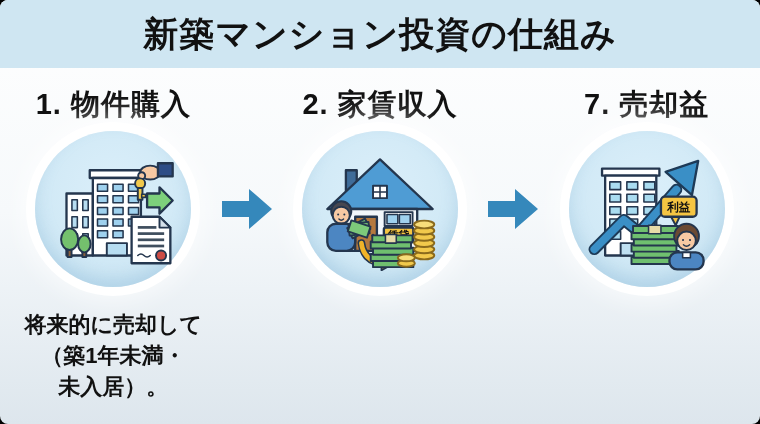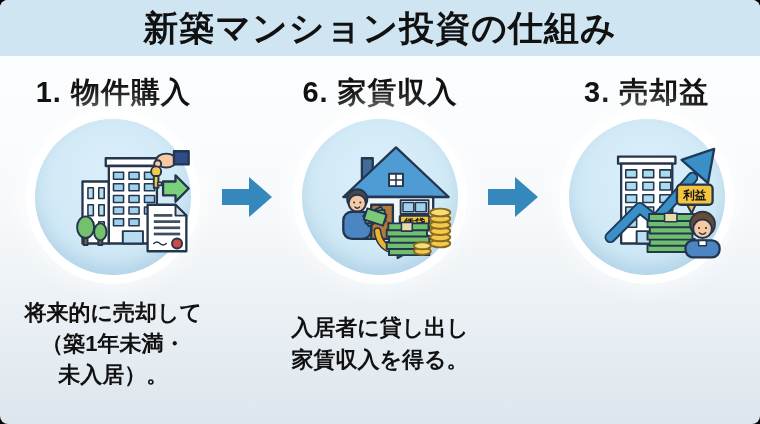--- a/index.html
+++ b/index.html
@@ -5,33 +5,33 @@
   html,body{margin:0;padding:0;background:#000;}
   .page{
     width:760px;height:424px;overflow:hidden;position:relative;
     border-radius:8px;
     background:linear-gradient(180deg,#ffffff 0%,#f6f9fb 50%,#dde6ed 100%);
     font-family:"Liberation Sans","DejaVu Sans",sans-serif;
     color:var(--text-black,#111);
     -webkit-font-smoothing:antialiased;
   }
   .header{
-    height:56px;background:var(--header-bg,#cfe6f2);
+    height:68px;background:var(--header-bg,#cfe6f2);
     display:flex;align-items:center;justify-content:center;
   }
   .title{margin:0;font-size:35px;font-weight:900;letter-spacing:1px;}
   .steps{display:flex;height:356px;padding:0 5px;box-sizing:border-box;}
   .step{flex:1 1 0;display:flex;flex-direction:column;align-items:center;min-width:0;}
   .step-heading{margin:20px 0 0;font-size:29px;font-weight:900;letter-spacing:1px;line-height:1.15;}
   .circle{
     width:156px;height:156px;border-radius:50%;margin-top:10px;flex:0 0 auto;
     background:radial-gradient(circle at 50% 38%, #dbeffa 0%, var(--circle-bg,#cfe8f5) 68%, #c1dff1 100%);
     box-shadow:0 0 0 9px rgba(255,255,255,.95), 0 0 22px 16px rgba(255,255,255,.55),
                inset 0 -10px 16px rgba(120,170,205,.28);
-    display:flex;align-items:center;justify-content:flex-end;
+    display:flex;align-items:center;justify-content:center;
   }
   .desc-wrap{flex:1 1 auto;display:flex;align-items:center;}
   .step-desc{
     margin:0;font-size:22px;font-weight:900;line-height:1.42;
     text-align:center;white-space:pre-line;
   }
   .flow-arrow{flex:0 0 50px;display:flex;justify-content:center;align-items:flex-start;margin-top:118px;}
   .icon text{font-family:"Liberation Sans","DejaVu Sans",sans-serif;}
 </style>
 </head>
@@ -123,21 +123,21 @@
       </div>
     </section>
 
     <div class="flow-arrow">
       <svg width="50" height="46" viewBox="0 0 50 46">
         <polygon points="0,15 27,15 27,3 50,23 27,43 27,31 0,31" fill="var(--accent-blue,#3588bb)"></polygon>
       </svg>
     </div>
 
     <section class="step">
-      <h2 class="step-heading">6. 家賃収入</h2>
+      <h2 class="step-heading">2. 家賃収入</h2>
       <div class="circle">
         <svg class="icon" width="124" height="124" viewBox="0 0 160 160">
           <g stroke="#24364e" stroke-width="3" stroke-linejoin="round" stroke-linecap="round">
 
             <g>
               <rect x="36" y="30" width="14" height="26" fill="#3f6c99"></rect>
               <polygon points="80,16 12,80 148,80" fill="#4f9cd4"></polygon>
               <rect x="32" y="80" width="96" height="54" fill="#f2f7fb"></rect>
               <rect x="71" y="50" width="18" height="16" fill="#ffffff" stroke-width="2.5"></rect>
               <path d="M80,50 v16 M71,58 h18" fill="none" stroke-width="2"></path>
@@ -193,34 +193,30 @@
               <ellipse cx="137" cy="124" rx="13" ry="5" fill="var(--coin-gold,#f2c94c)"></ellipse>
               <ellipse cx="137" cy="116" rx="13" ry="5" fill="var(--coin-gold,#f2c94c)"></ellipse>
               <ellipse cx="137" cy="108" rx="13" ry="5" fill="var(--coin-gold,#f2c94c)"></ellipse>
               <ellipse cx="137" cy="100" rx="13" ry="5" fill="#f7dd7a"></ellipse>
               <ellipse cx="114" cy="150" rx="11" ry="4.5" fill="var(--coin-gold,#f2c94c)"></ellipse>
               <ellipse cx="114" cy="143" rx="11" ry="4.5" fill="#f7dd7a"></ellipse>
             </g>
           </g>
         </svg>
       </div>
-      <div class="desc-wrap">
-        <p class="step-desc">入居者に貸し出し
-家賃収入を得る。</p>
-      </div>
     </section>
 
     <div class="flow-arrow">
       <svg width="50" height="46" viewBox="0 0 50 46">
         <polygon points="0,15 27,15 27,3 50,23 27,43 27,31 0,31" fill="var(--accent-blue,#3588bb)"></polygon>
       </svg>
     </div>
 
     <section class="step">
-      <h2 class="step-heading">3. 売却益</h2>
+      <h2 class="step-heading">7. 売却益</h2>
       <div class="circle">
         <svg class="icon" width="124" height="124" viewBox="0 0 160 160">
           <g stroke="#24364e" stroke-width="3" stroke-linejoin="round" stroke-linecap="round">
 
             <g>
               <rect x="22" y="28" width="74" height="9" fill="#ffffff"></rect>
               <rect x="26" y="37" width="66" height="103" fill="#ffffff"></rect>
               <g fill="#aadcf0" stroke-width="2">
                 <rect x="32" y="45" width="14" height="10"></rect>
                   <rect x="54" y="45" width="14" height="10"></rect>

